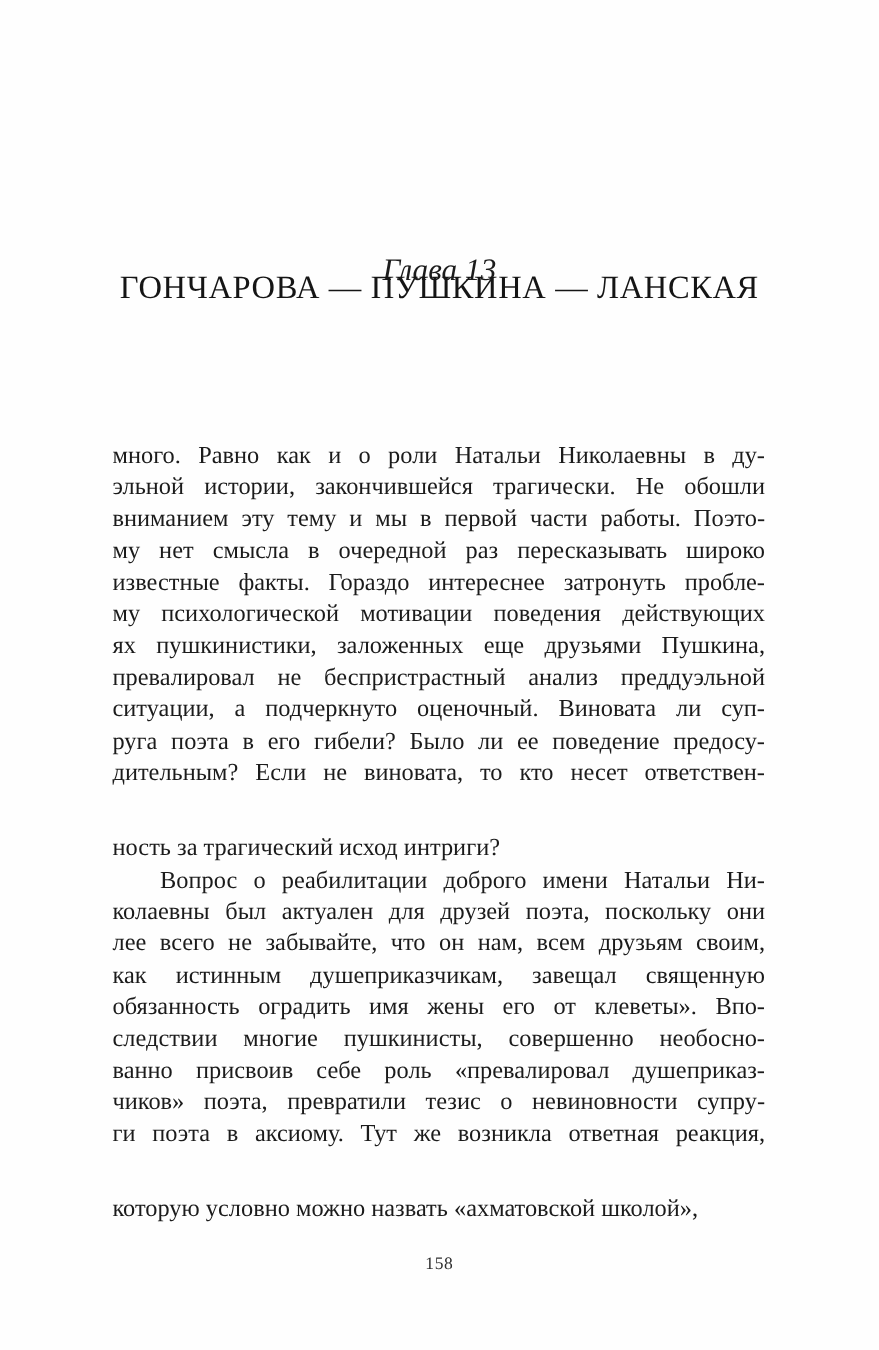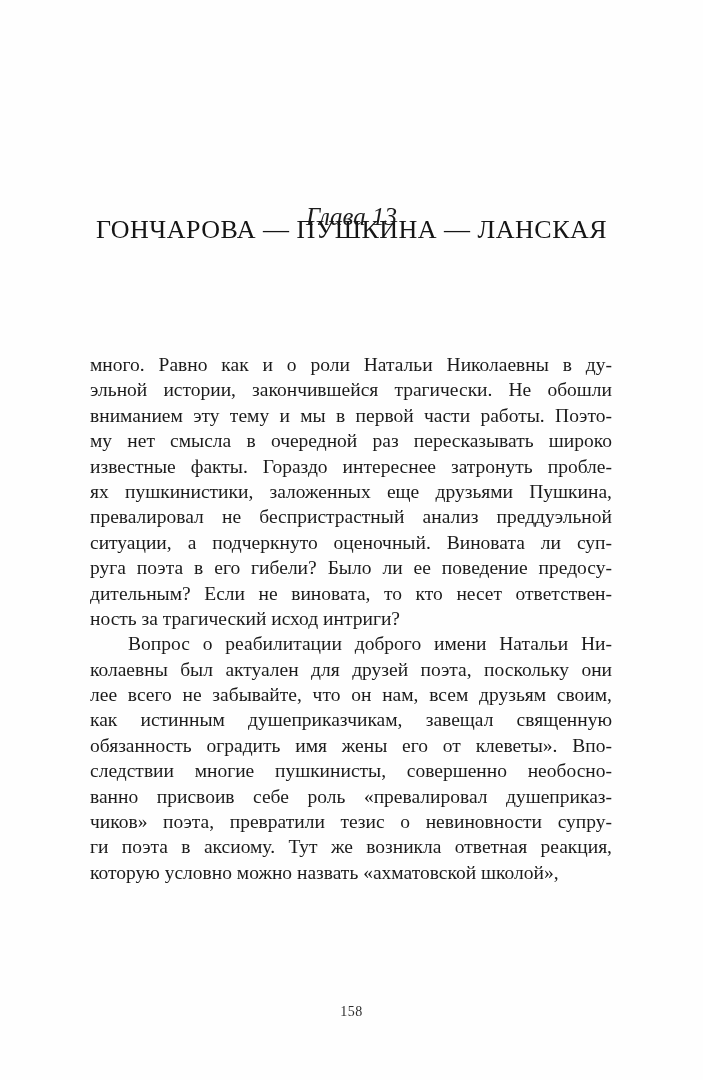--- a/index.html
+++ b/index.html
@@ -54,20 +54,21 @@
     text-align: justify;
     text-align-last: justify;
     white-space: normal;
     height: 25.4px;
     overflow: visible;
   }
   .line.first { padding-left: 38px; }
   .line.last {
     text-align: center;
     text-align-last: left;
+    margin-top: 35px;
   }
   .page-number {
     position: absolute;
     top: 1004px;
     left: 0;
     width: 703px;
     text-align: center;
     font-size: 14px;
     letter-spacing: 0.5px;
     color: #2e2e2e;
@@ -81,20 +82,21 @@
 
   <div class="chapter-title">ГОНЧАРОВА — ПУШКИНА — ЛАНСКАЯ</div>
 
   <div class="body-text">
       <div class="paragraph">
         <div class="line">много. Равно как и о роли Натальи Николаевны в ду-</div>
         <div class="line">эльной истории, закончившейся трагически. Не обошли</div>
         <div class="line">вниманием эту тему и мы в первой части работы. Поэто-</div>
         <div class="line">му нет смысла в очередной раз пересказывать широко</div>
         <div class="line">известные факты. Гораздо интереснее затронуть пробле-</div>
+        <div class="line">му психологической мотивации поведения действующих</div>
         <div class="line">ях пушкинистики, заложенных еще друзьями Пушкина,</div>
         <div class="line">превалировал не беспристрастный анализ преддуэльной</div>
         <div class="line">ситуации, а подчеркнуто оценочный. Виновата ли суп-</div>
         <div class="line">руга поэта в его гибели? Было ли ее поведение предосу-</div>
         <div class="line">дительным? Если не виновата, то кто несет ответствен-</div>
         <div class="line last">ность за трагический исход интриги?</div>
       </div>
       <div class="paragraph">
         <div class="line first">Вопрос о реабилитации доброго имени Натальи Ни-</div>
         <div class="line">колаевны был актуален для друзей поэта, поскольку они</div>

